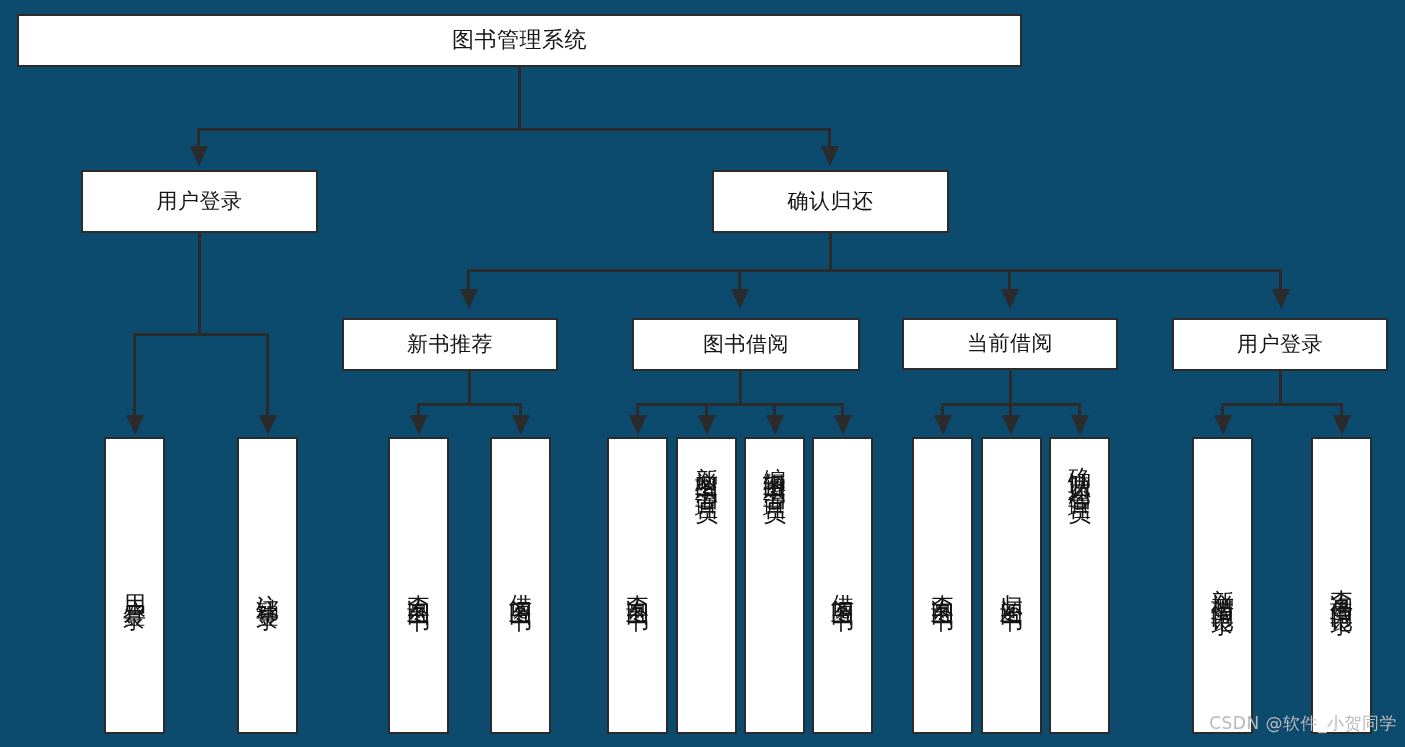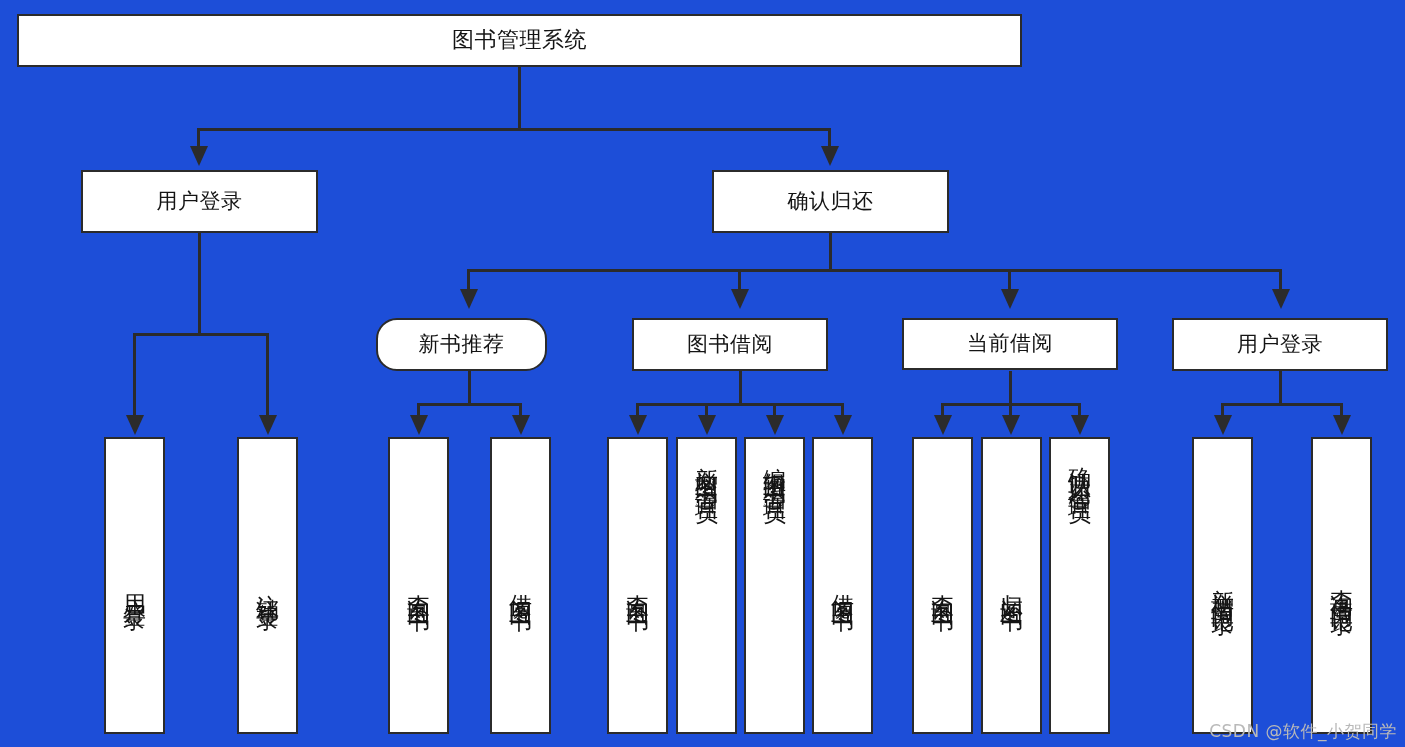--- a/index.html
+++ b/index.html
@@ -4,21 +4,21 @@
 <style>
   html,body{margin:0;padding:0;background:#ffffff;}
   body{
     font-family:"DejaVu Sans","Liberation Sans",sans-serif;
     -webkit-font-smoothing:antialiased;
   }
   #stage{
     position:relative;
     width:1405px;
     height:747px;
-    background:#1d4ed8;
+    background:#0c4a6e;
     overflow:hidden;
   }
   .node{
     position:absolute;
     box-sizing:border-box;
     background:#ffffff;
     border:2px solid #2b2b2b;
     display:flex;
     align-items:center;
     justify-content:center;
@@ -60,21 +60,21 @@
   .arrow{
     position:absolute;
     width:0;height:0;
     border-left:9px solid transparent;
     border-right:9px solid transparent;
     border-top:20px solid #2b2b2b;
   }
   #watermark{
     position:absolute;
     right:8px;
-    bottom:4px;
+    bottom:12px;
     font-size:17px;
     color:#b9b9b9;
     letter-spacing:0.5px;
     white-space:nowrap;
     pointer-events:none;
   }
 </style>
 </head>
 <body>
 
@@ -113,24 +113,24 @@
 
   <div class="ln v" style="left:467px;top:269px;width:3px;height:20px;"></div>
   <div class="arrow" style="left:460px;top:289px;"></div>
   <div class="ln v" style="left:738px;top:269px;width:3px;height:20px;"></div>
   <div class="arrow" style="left:731px;top:289px;"></div>
   <div class="ln v" style="left:1008px;top:269px;width:3px;height:20px;"></div>
   <div class="arrow" style="left:1001px;top:289px;"></div>
   <div class="ln v" style="left:1279px;top:269px;width:3px;height:20px;"></div>
   <div class="arrow" style="left:1272px;top:289px;"></div>
 
-  <div class="node h" style="left:376px;top:318px;width:171px;height:53px;border-radius:21px;">
+  <div class="node h" style="left:342px;top:318px;width:216px;height:53px;">
     <span class="lbl">新书推荐</span>
   </div>
-  <div class="node h" style="left:632px;top:318px;width:196px;height:53px;">
+  <div class="node h" style="left:632px;top:318px;width:228px;height:53px;">
     <span class="lbl">图书借阅</span>
   </div>
   <div class="node h" style="left:902px;top:318px;width:216px;height:52px;">
     <span class="lbl">当前借阅</span>
   </div>
   <div class="node h" style="left:1172px;top:318px;width:216px;height:53px;">
     <span class="lbl">用户登录</span>
   </div>
 
   <div class="ln v" style="left:468px;top:371px;width:3px;height:34px;"></div>

